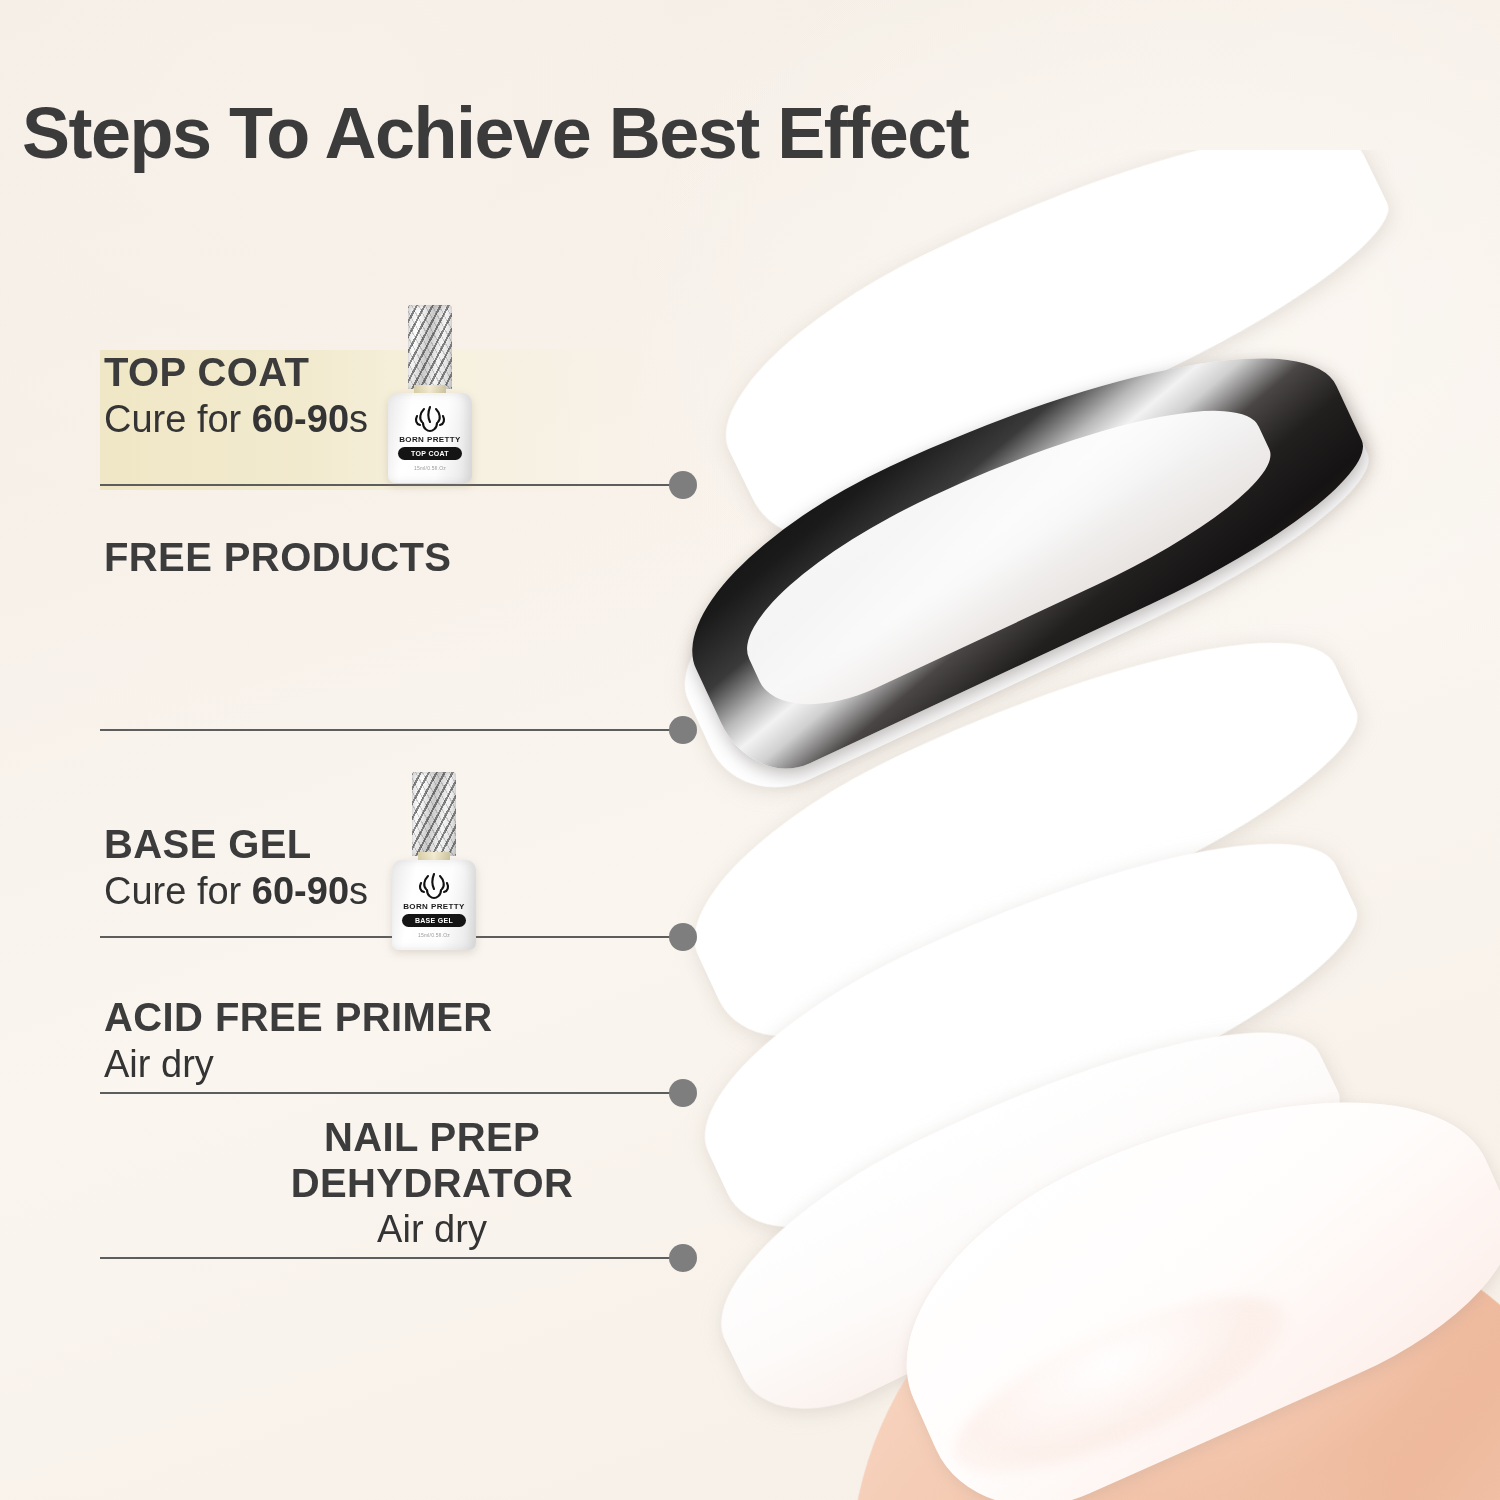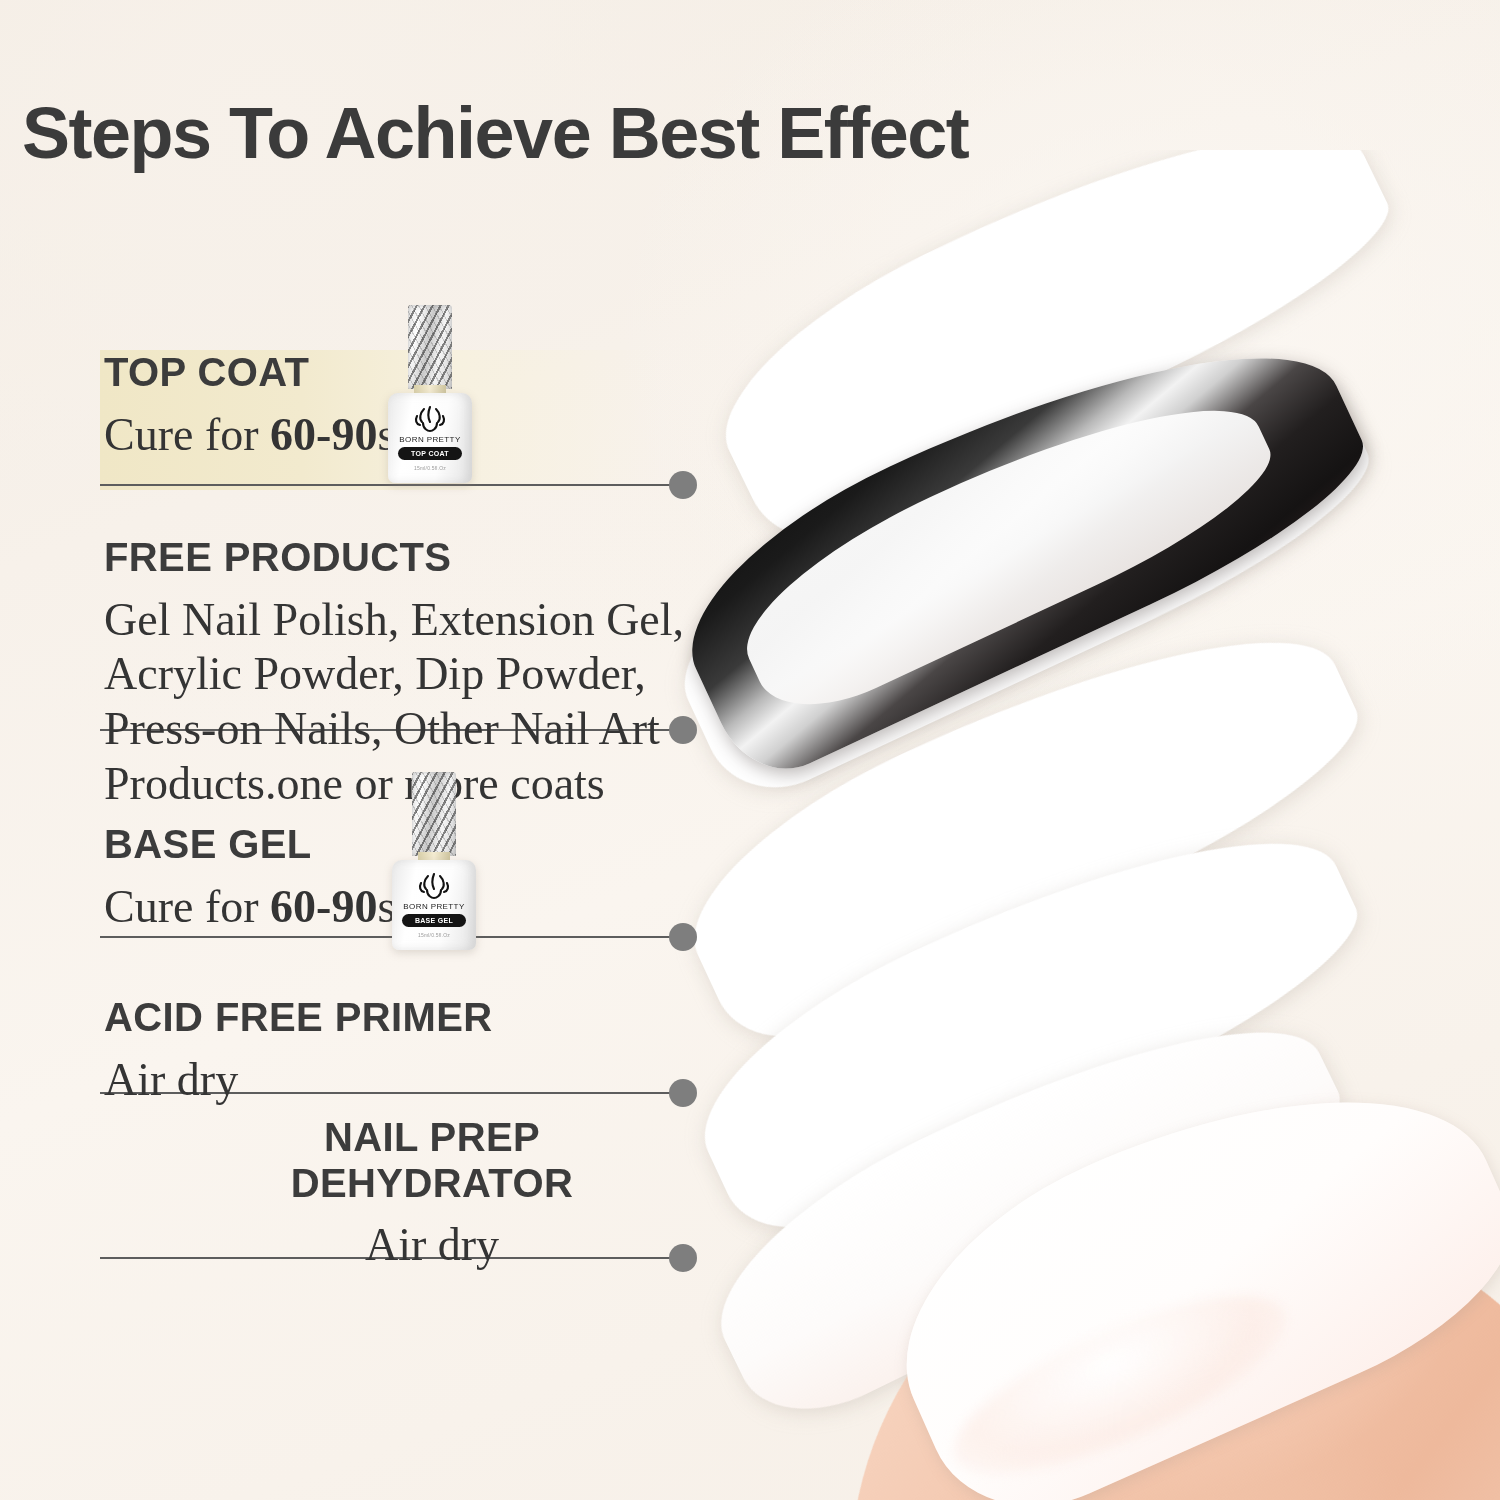--- a/index.html
+++ b/index.html
@@ -149,27 +149,26 @@
 
   .rowtitle {
     font-size:40px;
     font-weight:700;
     color:#3c3c3c;
     letter-spacing:.4px;
     line-height:1.14;
     white-space:pre-line;
   }
   .rowsub {
-    font-size:46px;
+    font-size:38px;
     font-weight:400;
     color:#343434;
     line-height:1.19;
-    margin-top:12px;
+    margin-top:1px;
     white-space:pre-line;
-    font-family:Liberation Serif, serif;
   }
   .rowsub b { font-weight:700; }
 
   
   .connector { position:absolute; left:100px; height:28px; }
   .connector .line {
     position:absolute; left:0; top:13px;
     width:583px; height:2px;
     background:#5d5d5d;
   }
@@ -205,21 +204,21 @@
     box-shadow:0 3px 9px rgba(150,140,130,.28), inset -5px 0 9px rgba(190,190,190,.4);
   }
   .bottle .logo {
     position:absolute; left:50%; top:100px;
     transform:translateX(-50%);
     width:40px; height:28px;
   }
   .bottle .brand {
     position:absolute; left:0; top:130px; width:96px;
     text-align:center;
-    font-size:8px; font-weight:400;
+    font-size:8px; font-weight:700;
     letter-spacing:.4px;
     color:#1c1c1c;
   }
   .bottle .label {
     position:absolute; left:16px; top:142px;
     width:64px; height:13px;
     border-radius:7px;
     background:#141414;
     color:#ffffff;
     font-size:7px; font-weight:700;
@@ -298,24 +297,20 @@
   </div>
 
   <div class="connector" id="conn-top-coat">
     <div class="line"></div>
     <div class="dot"></div>
   </div>
 
   <div class="row" id="row-mani">
     <div class="txt">
       <div class="rowtitle">FREE PRODUCTS</div>
-      <div class="rowsub">Gel Nail Polish, Extension Gel,
-Acrylic Powder, Dip Powder,
-Press-on Nails, Other Nail Art
-Products.one or more coats</div>
     </div>
   </div>
 
   <div class="connector" id="conn-mani">
     <div class="line"></div>
     <div class="dot"></div>
   </div>
 
   <div class="row" id="row-base-gel">
     <div class="txt">

